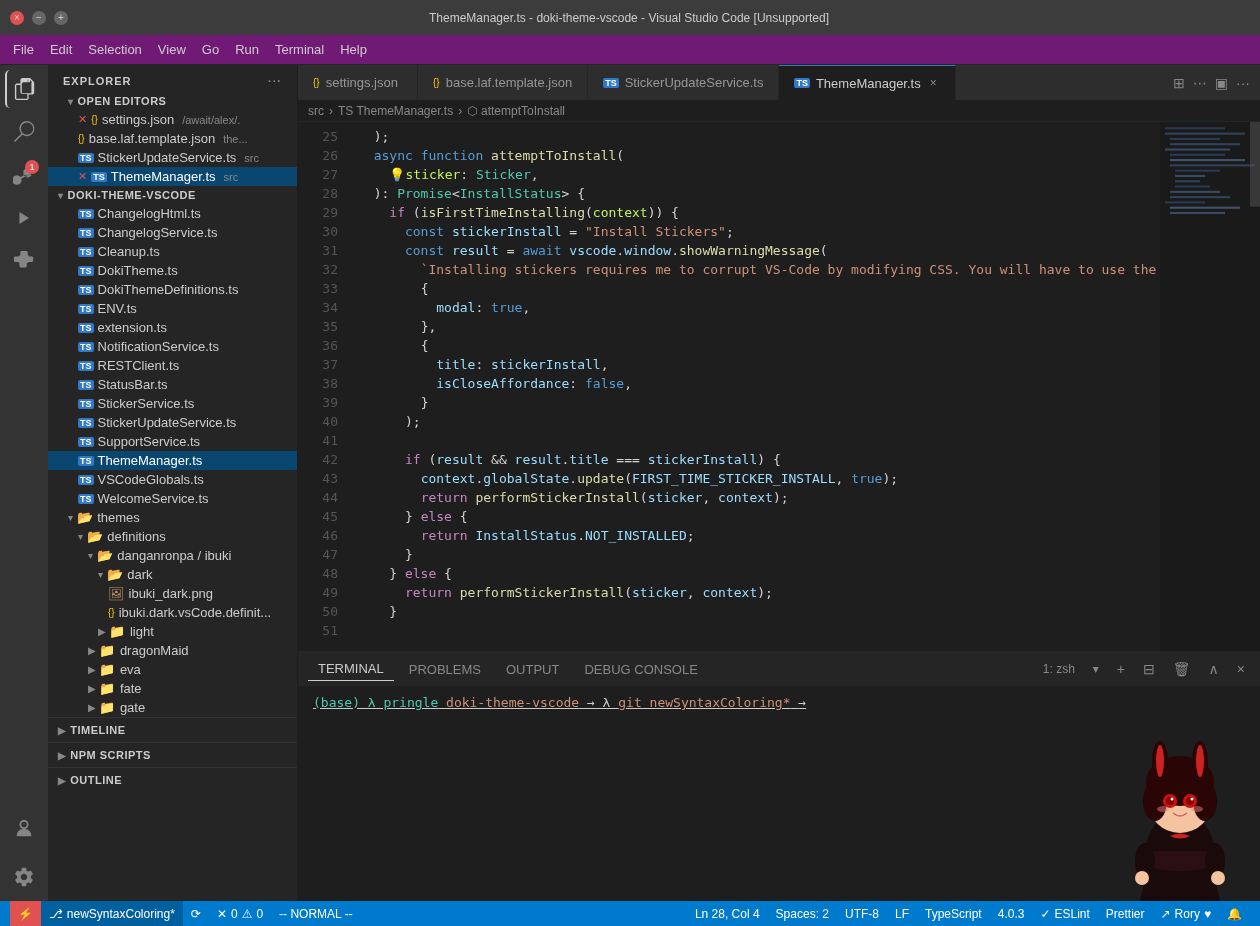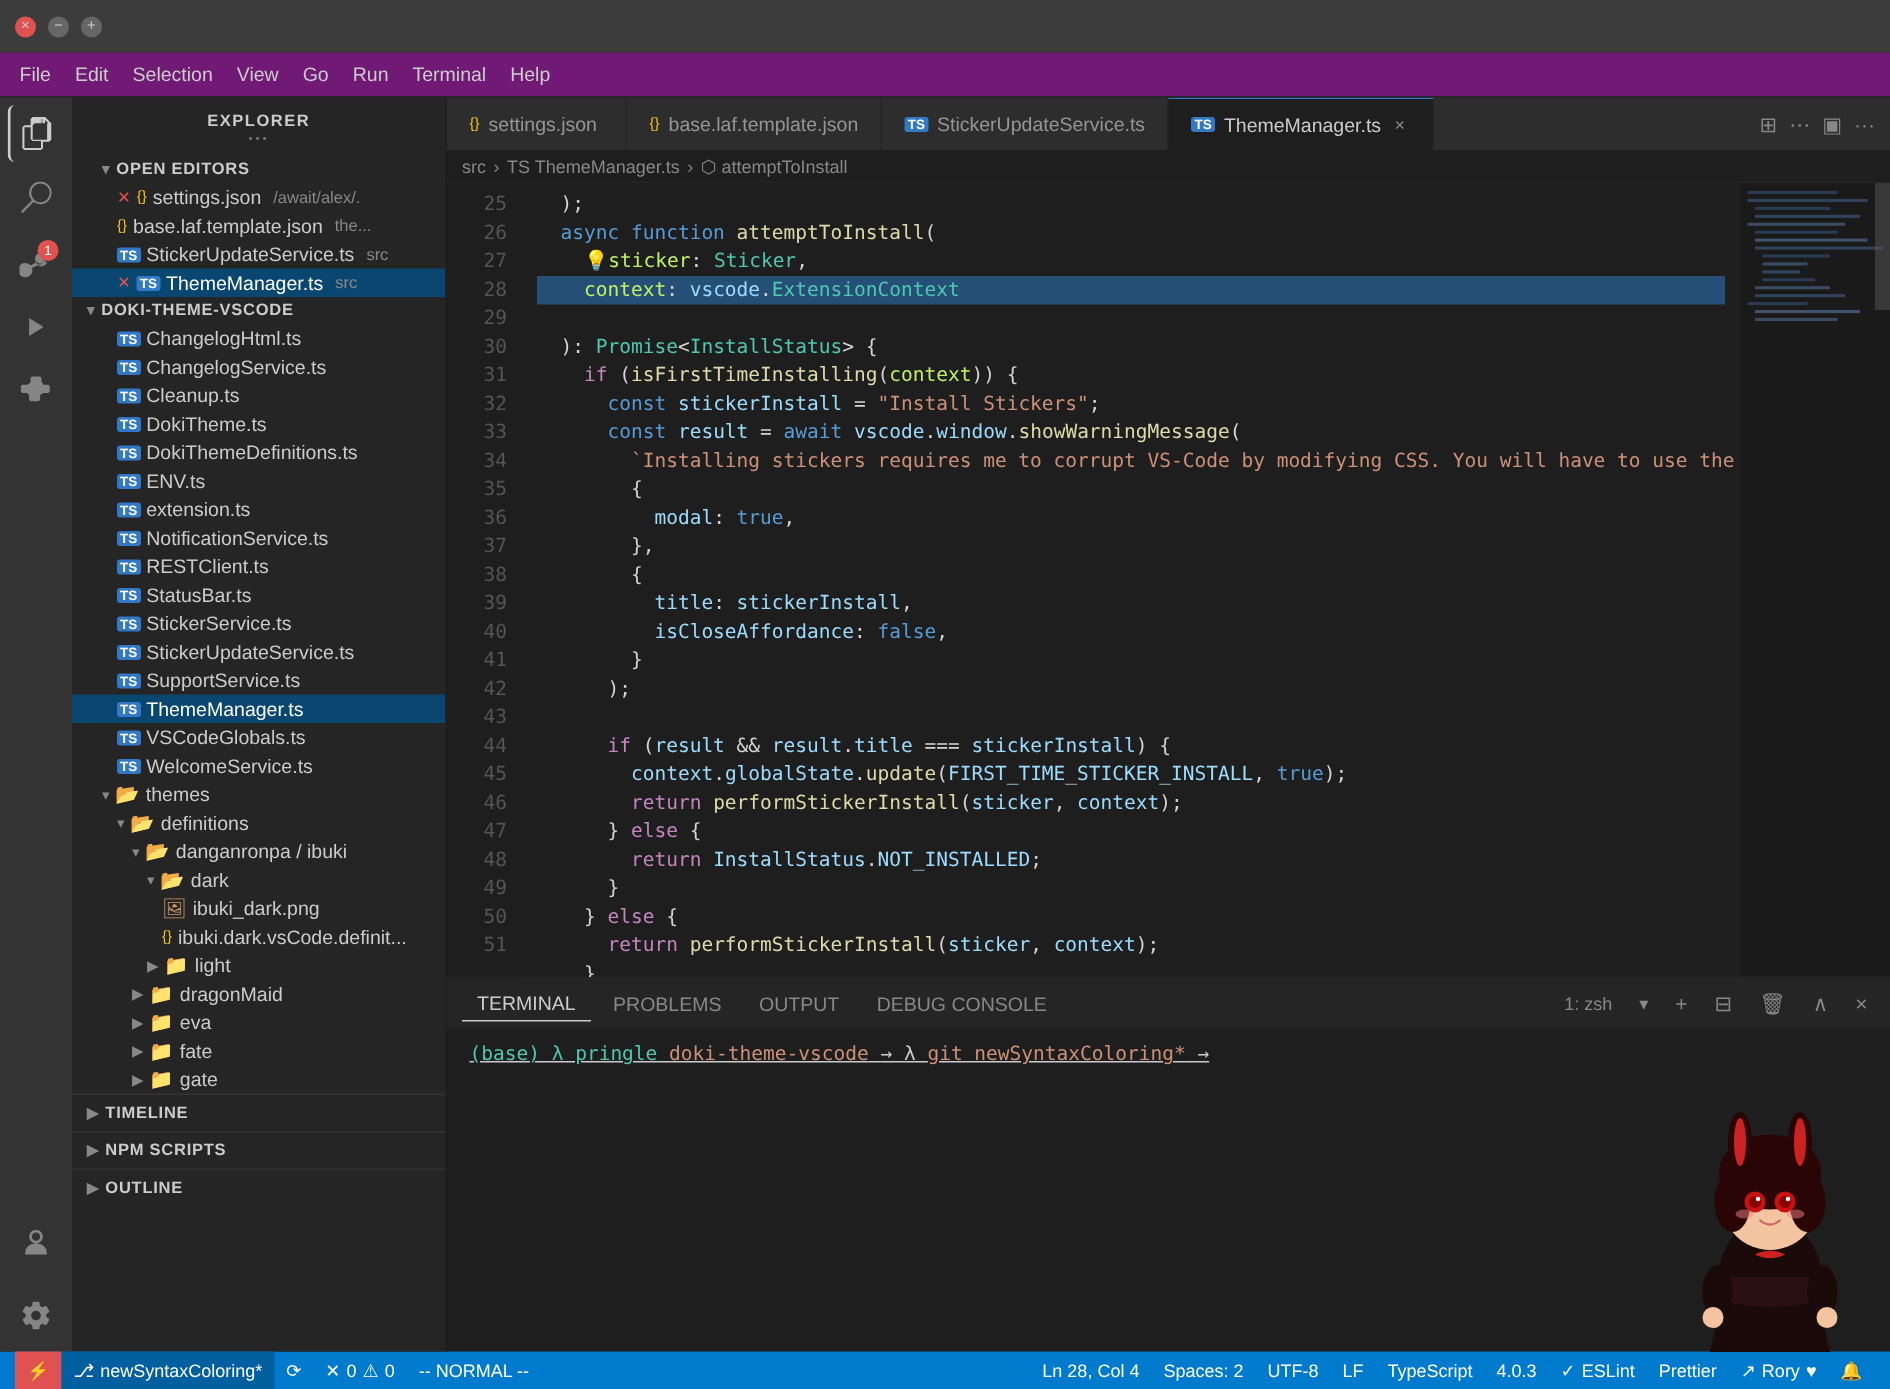--- a/index.html
+++ b/index.html
@@ -32,21 +32,21 @@
     }
     .activity-icon { width: 38px; height: 38px; display: flex; align-items: center; justify-content: center; cursor: pointer; color: #858585; border-radius: 5px; position: relative; }
     .activity-icon.active { color: #cccccc; border-left: 2px solid #cccccc; }
     .activity-icon .badge { position: absolute; top: 4px; right: 4px; background: #e05252; color: white; border-radius: 50%; width: 14px; height: 14px; font-size: 9px; display: flex; align-items: center; justify-content: center; }
     .activity-icon-bottom { margin-top: auto; }
 
     
     #sidebar {
       width: 250px; background: #252526; display: flex; flex-direction: column; overflow: hidden; flex-shrink: 0; border-right: 1px solid #1e1e1e;
     }
-    #sidebar-header { padding: 10px 15px 5px; font-size: 11px; font-weight: bold; color: #bbbbbbb; letter-spacing: 1px; text-transform: uppercase; display: flex; justify-content: space-between; align-items: center; flex-direction: column; }
+    #sidebar-header { padding: 10px 15px 5px; font-size: 11px; font-weight: bold; color: #bbbbbbb; letter-spacing: 1px; text-transform: uppercase; display: flex; justify-content: space-between; align-items: center; }
     #sidebar-content { overflow-y: auto; flex: 1; }
     #sidebar-content::-webkit-scrollbar { width: 6px; }
     #sidebar-content::-webkit-scrollbar-thumb { background: #555; }
     .section-header { display: flex; align-items: center; padding: 3px 10px; cursor: pointer; font-size: 11px; font-weight: bold; text-transform: uppercase; letter-spacing: 0.5px; color: #bbbbbbb; gap: 4px; }
     .chevron { font-size: 10px; color: #888; }
 
     .file-item { display: flex; align-items: center; padding: 2px 10px 2px 20px; cursor: pointer; font-size: 13px; white-space: nowrap; overflow: hidden; gap: 4px; }
     .file-item.active-file { background: #094771; color: white; }
     .ts-icon { color: #3178c6; font-size: 10px; font-weight: bold; background: #3178c6; color: white; padding: 0 2px; border-radius: 2px; font-size: 9px; }
     .json-icon { color: #f5c518; font-size: 10px; }
@@ -129,20 +129,21 @@
   </style>
 </head>
 <body>
 
 <div id="titlebar">
   <div id="titlebar-controls">
     <div class="title-btn title-btn-close">×</div>
     <div class="title-btn title-btn-min">−</div>
     <div class="title-btn title-btn-max">+</div>
   </div>
+  <div id="titlebar-title">ThemeManager.ts - doki-theme-vscode - Visual Studio Code [Unsupported]</div>
   <div id="titlebar-right"></div>
 </div>
 
 <div id="menubar">
   <div class="menu-item">File</div>
   <div class="menu-item">Edit</div>
   <div class="menu-item">Selection</div>
   <div class="menu-item">View</div>
   <div class="menu-item">Go</div>
   <div class="menu-item">Run</div>
@@ -437,21 +438,20 @@
           <div>47</div>
           <div>48</div>
           <div>49</div>
           <div>50</div>
           <div>51</div>
         </div>
         <div id="code-content">
           <pre><code>  <span class="punctuation">);</span>
   <span class="kw">async</span> <span class="kw">function</span> <span class="fn">attemptToInstall</span><span class="punctuation">(</span>
     <span class="param">💡sticker</span><span class="punctuation">:</span> <span class="type">Sticker</span><span class="punctuation">,</span>
-<span class="highlight-line">    <span class="param">context</span><span class="punctuation">:</span> <span class="var">vscode</span><span class="punctuation">.</span><span class="type">ExtensionContext</span></span>
   <span class="punctuation">):</span> <span class="type">Promise</span><span class="punctuation">&lt;</span><span class="type">InstallStatus</span><span class="punctuation">&gt;</span> <span class="punctuation">{</span>
     <span class="kw2">if</span> <span class="punctuation">(</span><span class="fn">isFirstTimeInstalling</span><span class="punctuation">(</span><span class="param">context</span><span class="punctuation">))</span> <span class="punctuation">{</span>
       <span class="kw">const</span> <span class="var">stickerInstall</span> <span class="op">=</span> <span class="str">"Install Stickers"</span><span class="punctuation">;</span>
       <span class="kw">const</span> <span class="var">result</span> <span class="op">=</span> <span class="kw">await</span> <span class="var">vscode</span><span class="punctuation">.</span><span class="var">window</span><span class="punctuation">.</span><span class="fn">showWarningMessage</span><span class="punctuation">(</span>
         <span class="str">`Installing stickers requires me to corrupt VS-Code by modifying CSS. You will have to use the</span>
         <span class="punctuation">{</span>
           <span class="prop">modal</span><span class="punctuation">:</span> <span class="bool">true</span><span class="punctuation">,</span>
         <span class="punctuation">},</span>
         <span class="punctuation">{</span>
           <span class="prop">title</span><span class="punctuation">:</span> <span class="var">stickerInstall</span><span class="punctuation">,</span>

